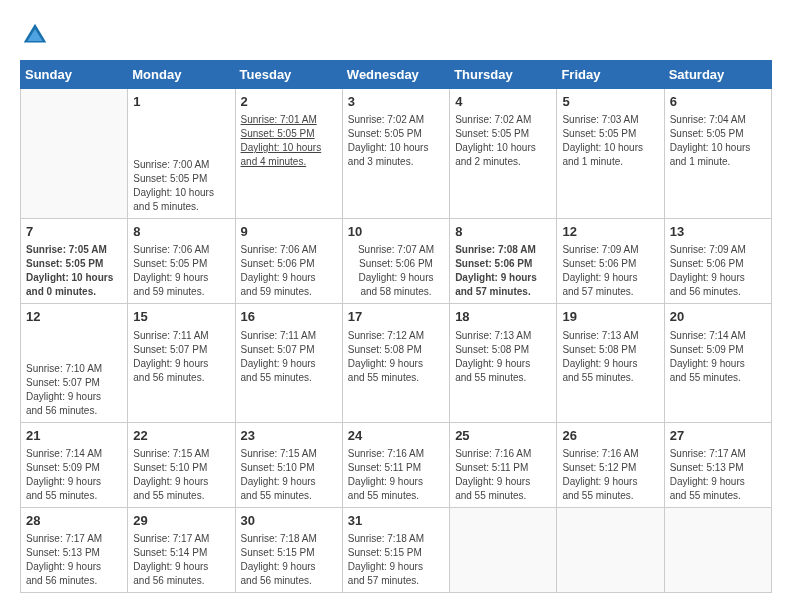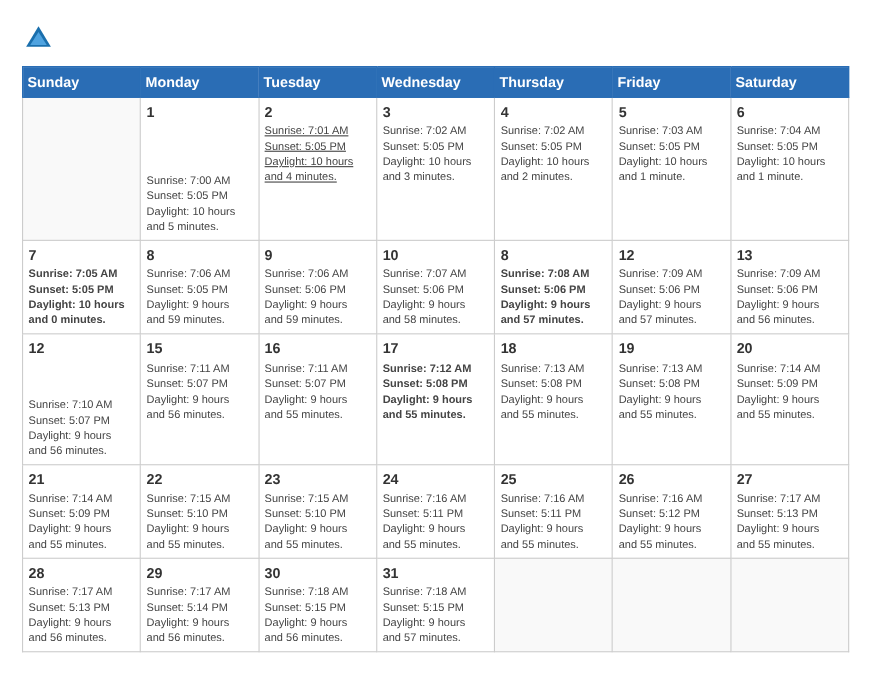--- a/index.html
+++ b/index.html
@@ -178,21 +178,21 @@
         </td>
         <td>
           <span class="day-num">9</span>
           <div class="day-info" style="white-space: pre-line;">Sunrise: 7:06 AM
 Sunset: 5:06 PM
 Daylight: 9 hours
 and 59 minutes.</div>
         </td>
         <td>
           <span class="day-num">10</span>
-          <div class="day-info" style="white-space: pre-line;">Sunrise: 7:07 AM
+          <div class="day-info" style="white-space: pre-line; text-align: center;">Sunrise: 7:07 AM
 Sunset: 5:06 PM
 Daylight: 9 hours
 and 58 minutes.</div>
         </td>
         <td>
           <span class="day-num">8</span>
           <div class="day-info" style="white-space: pre-line; font-weight: bold;">Sunrise: 7:08 AM
 Sunset: 5:06 PM
 Daylight: 9 hours
 and 57 minutes.</div>
@@ -229,21 +229,21 @@
         </td>
         <td>
           <span class="day-num">16</span>
           <div class="day-info" style="white-space: pre-line;">Sunrise: 7:11 AM
 Sunset: 5:07 PM
 Daylight: 9 hours
 and 55 minutes.</div>
         </td>
         <td>
           <span class="day-num">17</span>
-          <div class="day-info" style="white-space: pre-line; font-weight: bold;">Sunrise: 7:12 AM
+          <div class="day-info" style="white-space: pre-line;">Sunrise: 7:12 AM
 Sunset: 5:08 PM
 Daylight: 9 hours
 and 55 minutes.</div>
         </td>
         <td>
           <span class="day-num">18</span>
           <div class="day-info" style="white-space: pre-line;">Sunrise: 7:13 AM
 Sunset: 5:08 PM
 Daylight: 9 hours
 and 55 minutes.</div>

